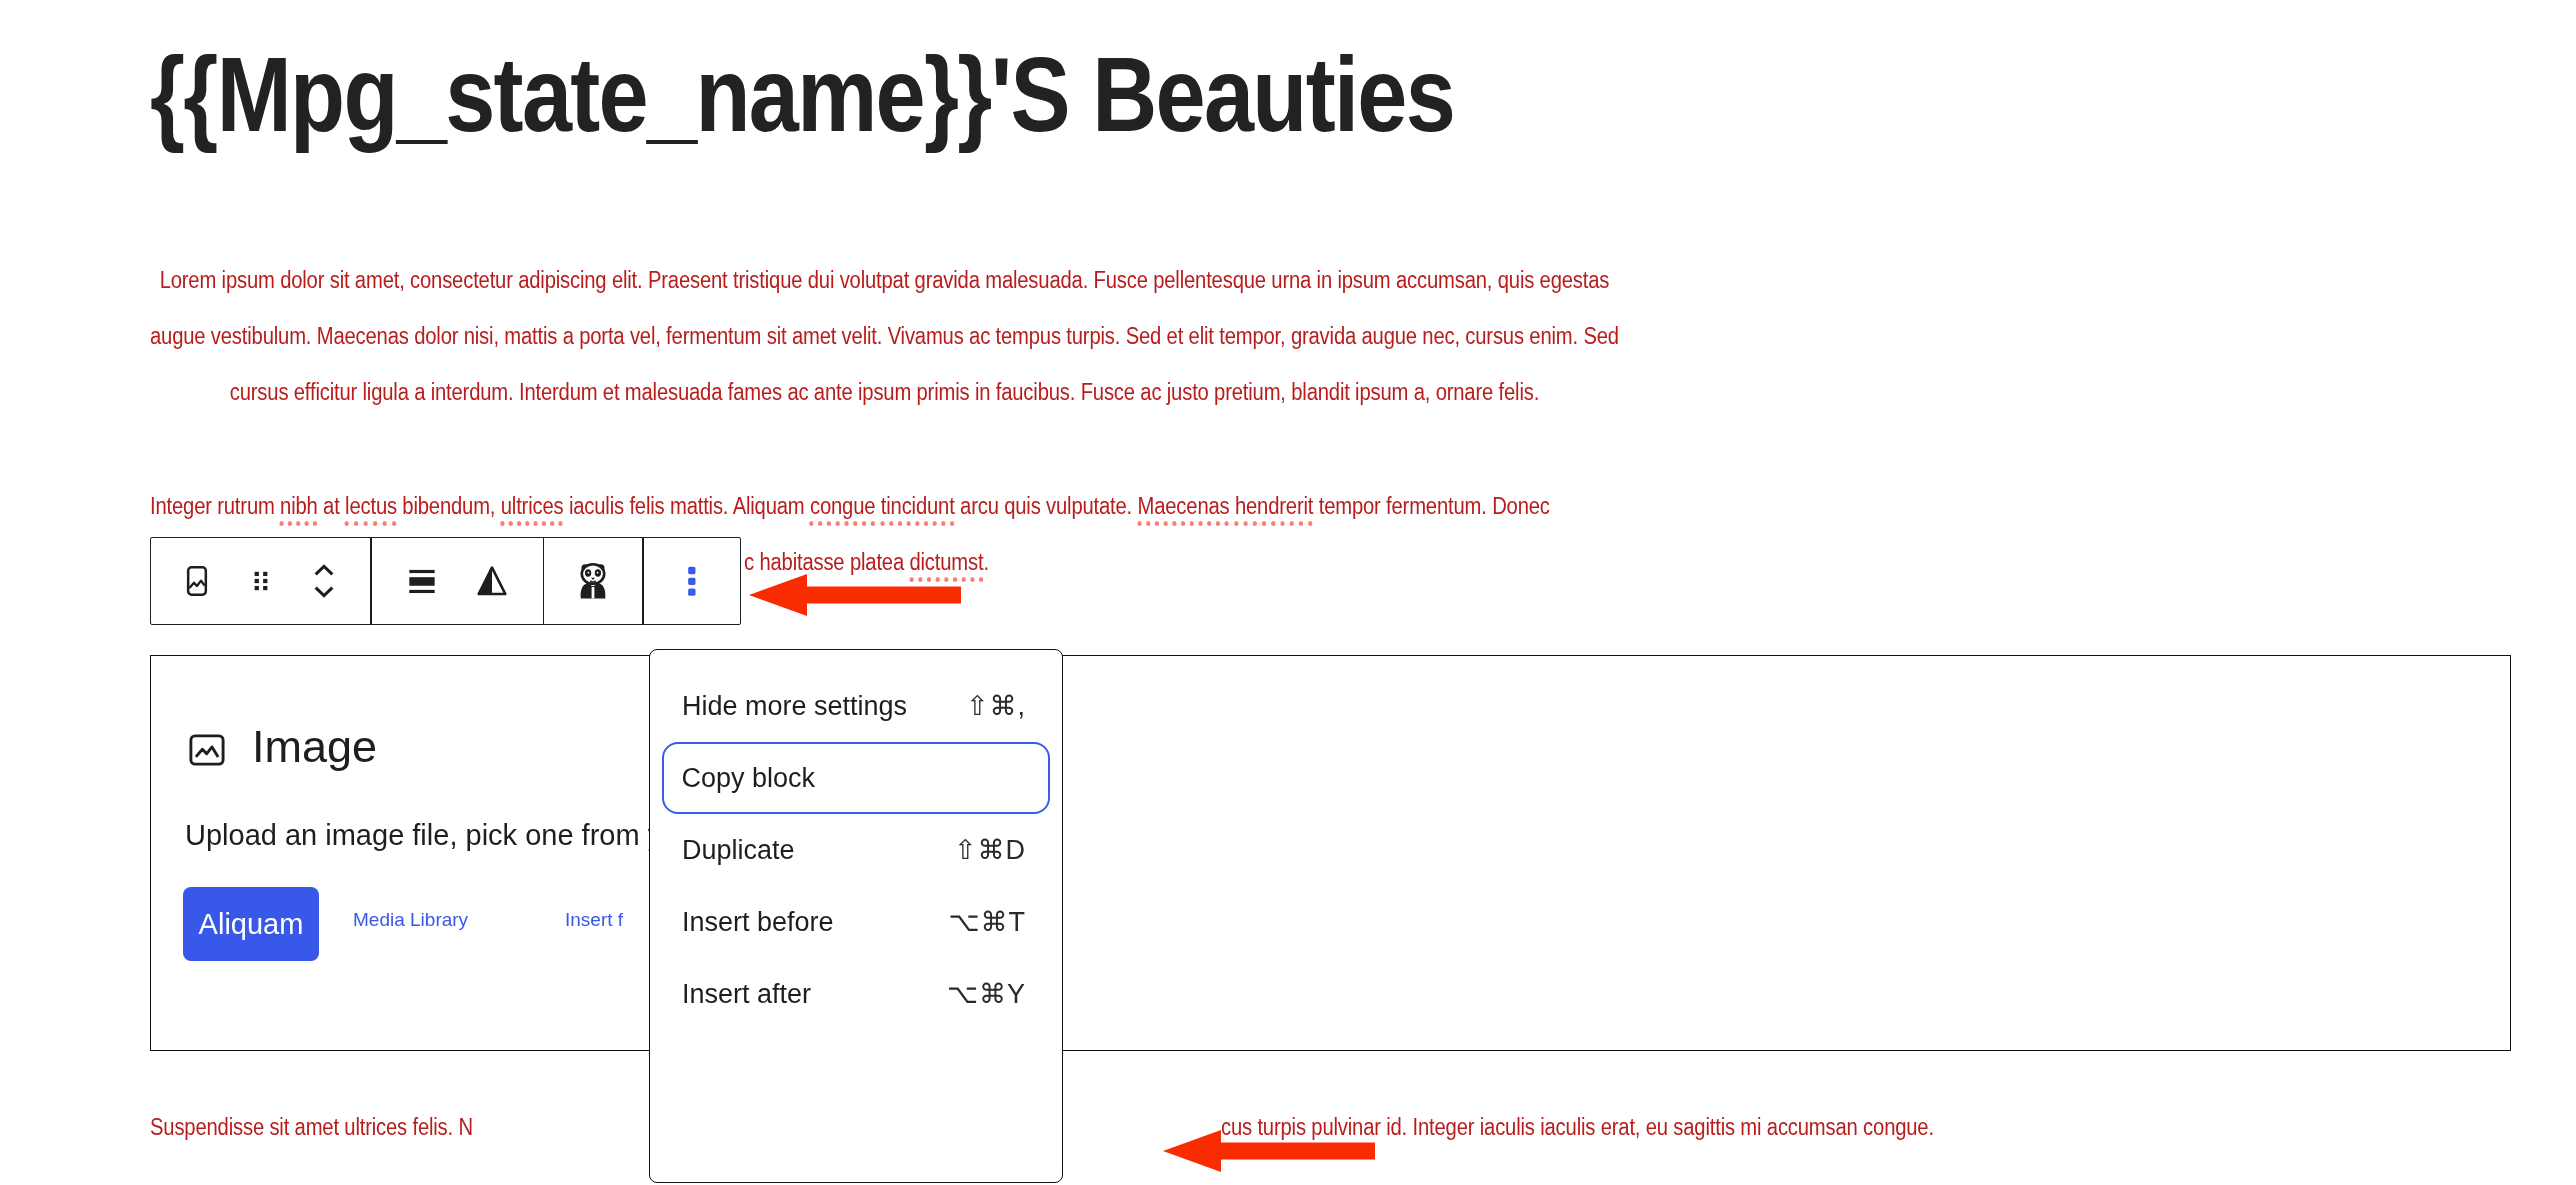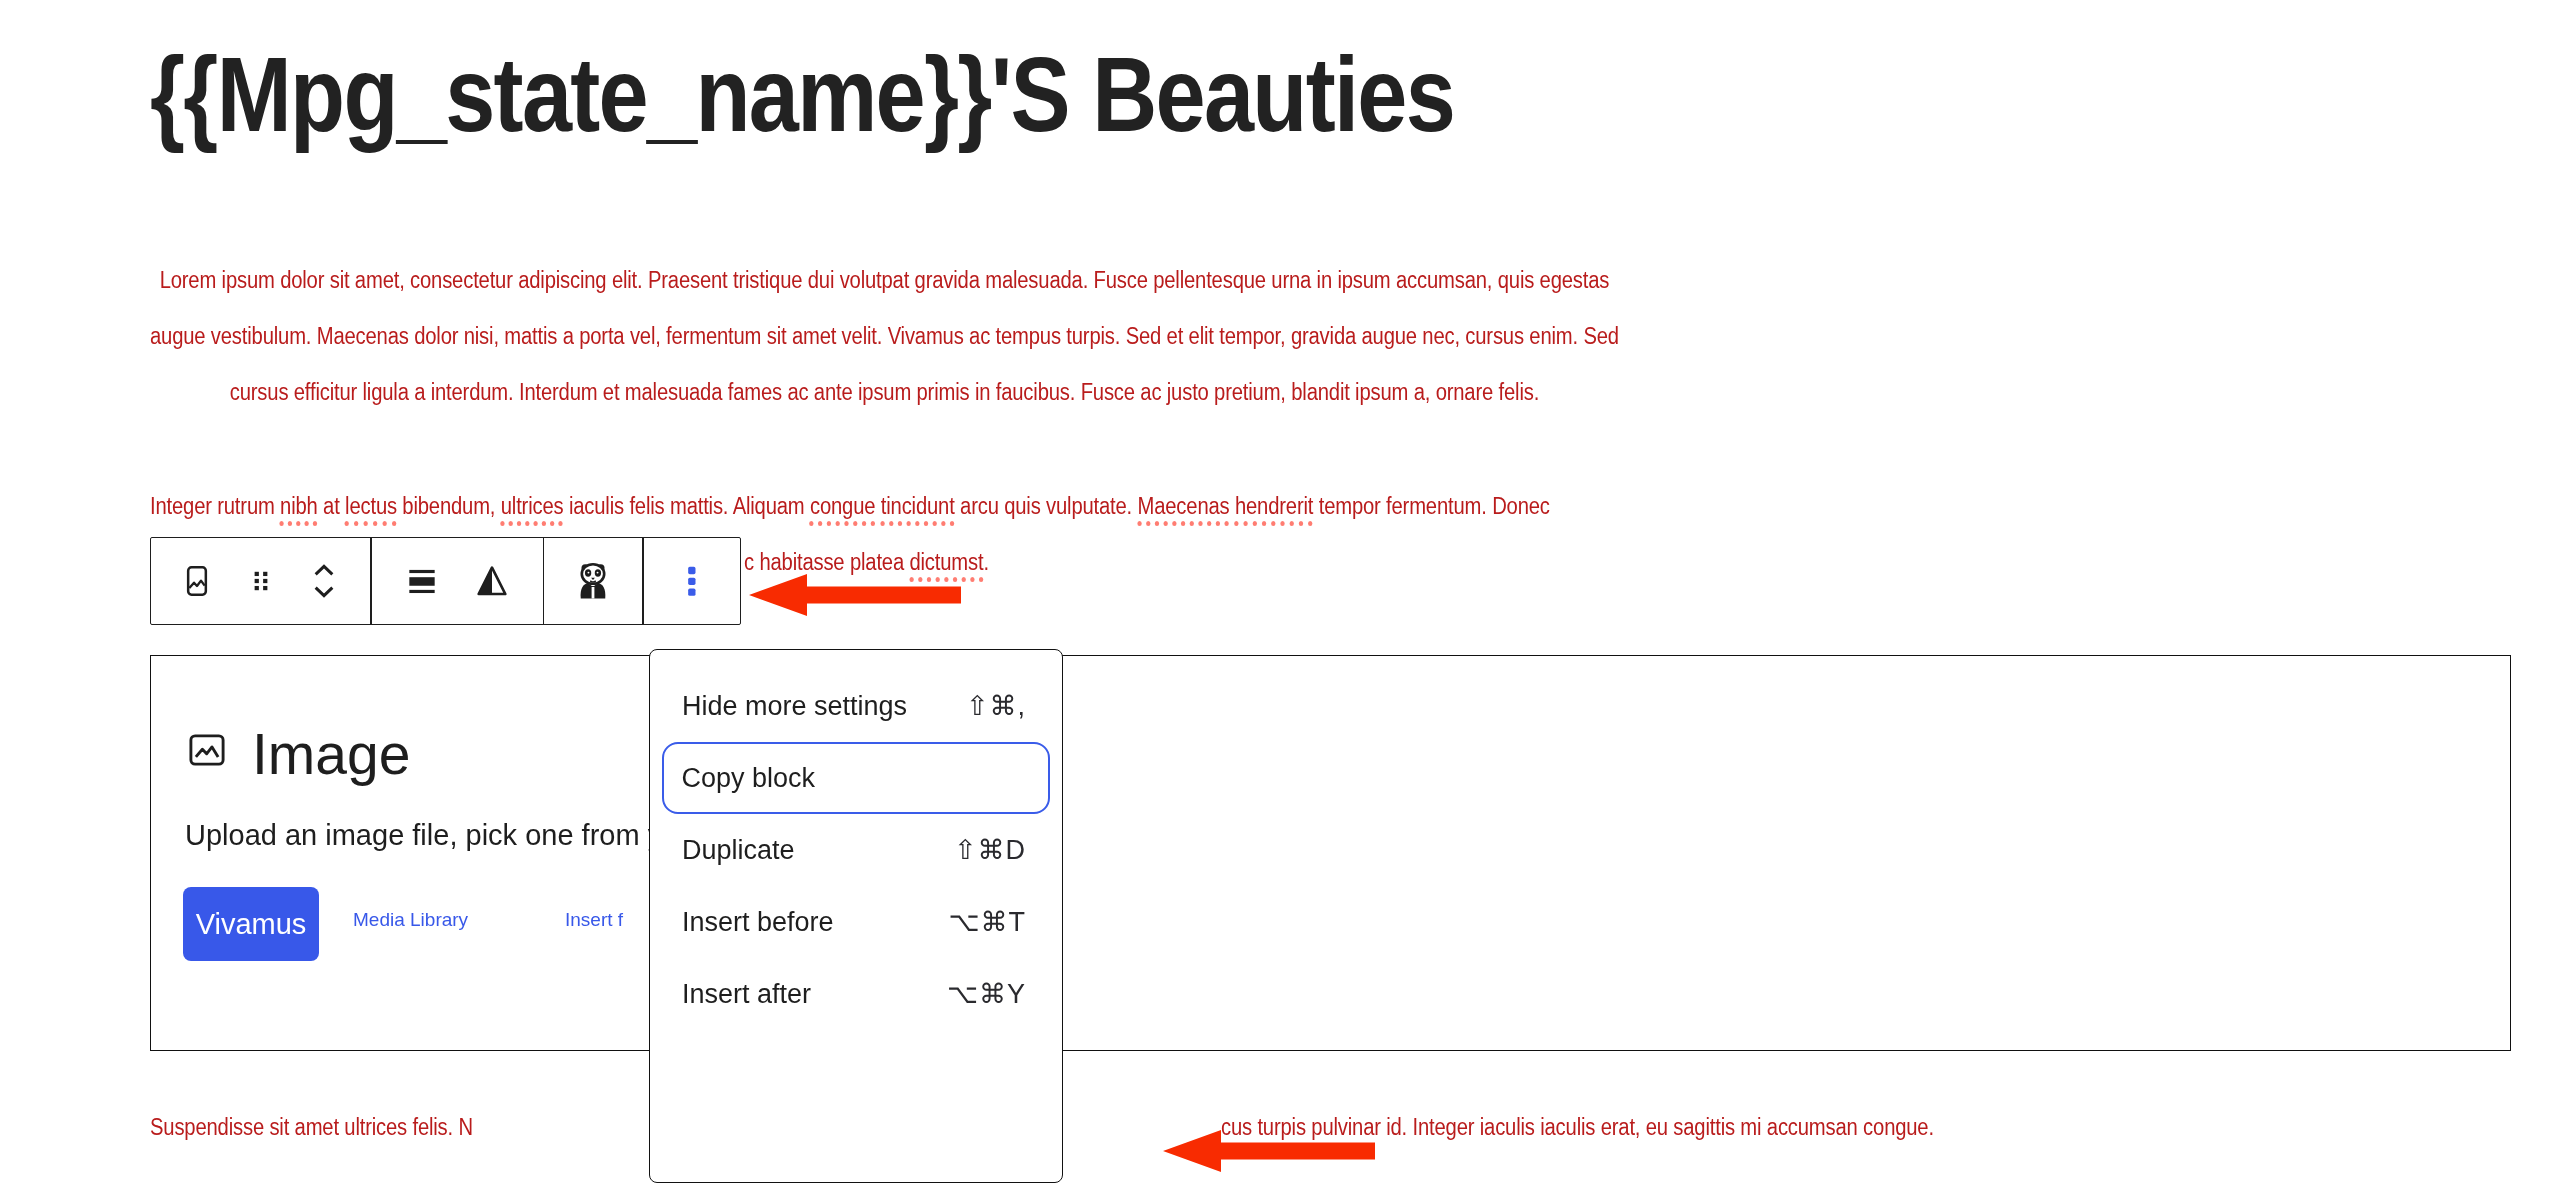--- a/index.html
+++ b/index.html
@@ -29,21 +29,21 @@
   .tb-group{display:flex;align-items:center;justify-content:space-evenly;height:100%;box-sizing:border-box;}
   .tb-sep{width:1.5px;background:#1e1e1e;height:100%;}
   .tb-btn{display:flex;align-items:center;justify-content:center;cursor:pointer;}
   
   .arrow{z-index:20;}
   
   .image-box{
     left:150px;top:655px;width:2361px;height:396px;background:#fff;
     border:1.5px solid #111;box-sizing:border-box;z-index:2;
   }
-  .ib-title{left:252px;top:721px;font-size:57px;font-weight:500;color:#1e1e1e;z-index:2;}
+  .ib-title{left:252px;top:721px;font-size:45px;font-weight:500;color:#1e1e1e;z-index:2;}
   .ib-desc{left:185px;top:819px;font-size:29px;color:#1e1e1e;white-space:nowrap;z-index:2;}
   .upload-btn{
     left:183px;top:887px;width:136px;height:74px;border-radius:8px;
     display:flex;align-items:center;justify-content:center;
     font-size:29px;color:#fff;z-index:2;cursor:pointer;
   }
   .ib-link{top:909px;font-size:19px;z-index:2;cursor:pointer;white-space:nowrap;}
   
   .menu{
     left:649px;top:649px;width:414px;height:534px;background:#fff;
@@ -90,21 +90,21 @@
 <div class="abs image-box"></div>
 <span class="abs" style="left:184px;top:727px;z-index:2;">
   <svg width="46" height="46" viewBox="0 0 24 24" fill="none">
     <rect x="3.6" y="4.6" width="16.8" height="14.8" rx="2.2" stroke="#1e1e1e" stroke-width="1.5"></rect>
     <path d="M6.2 15.6 L9.6 11.6 L11.8 14 L14.6 10.4 L17.8 15.6" stroke="#1e1e1e" stroke-width="1.5" fill="none" stroke-linejoin="round"></path>
   </svg>
 </span>
 <div class="abs ib-title">Image</div>
 <div class="abs ib-desc">Upload an image file, pick one from yo</div>
 <div class="abs upload-btn" style="background:#3858e9;">
-  <span>Vivamus</span>
+  <span>Aliquam</span>
 </div>
 <div class="abs ib-link" style="left:353px;color:#3858e9;">Media Library</div>
 <div class="abs ib-link" style="left:565px;color:#3858e9;">Insert f</div>
 
 <div class="abs toolbar">
   <div class="tb-group" style="width:219px;">
     <span class="tb-btn">
       <svg width="40" height="40" viewBox="0 0 24 24" fill="none">
         <rect x="6.7" y="3.8" width="10.6" height="16.4" rx="2" stroke="#1e1e1e" stroke-width="1.5"></rect>
         <path d="M7.4 16.2 L10.2 13 L12 15 L14.4 11.8 L16.6 14.8" stroke="#1e1e1e" stroke-width="1.4" fill="none" stroke-linejoin="round"></path>

